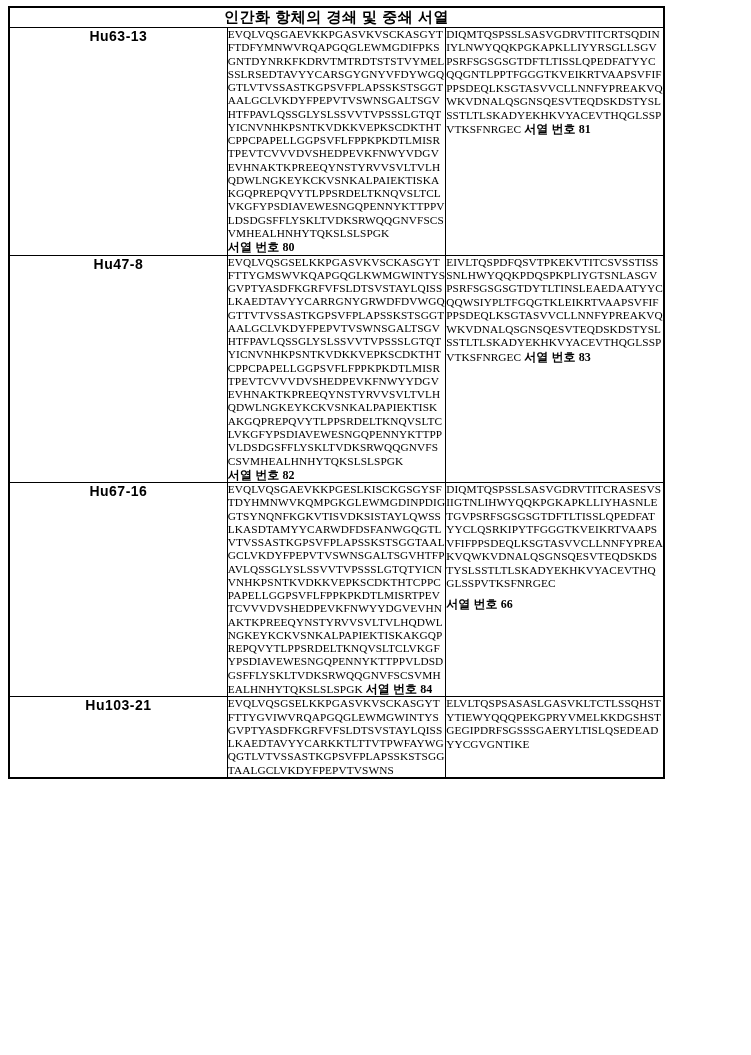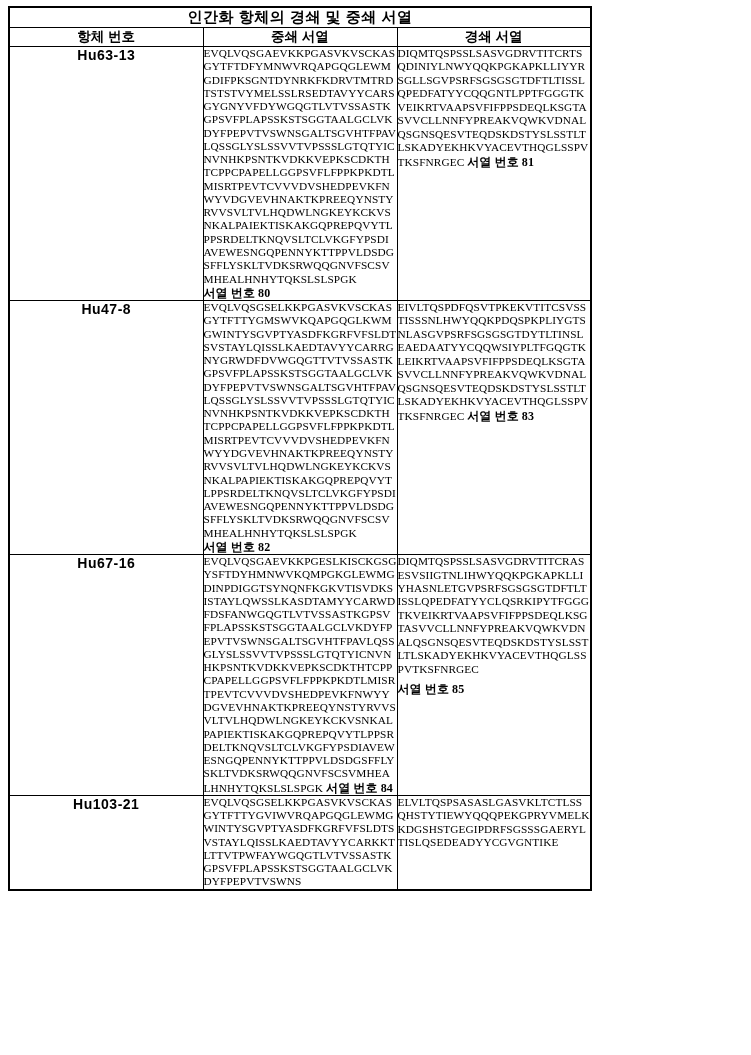--- a/index.html
+++ b/index.html
@@ -11,21 +11,21 @@
     width: 751px;
     font-family: "Liberation Serif", serif;
     color: #000;
   }
   .page {
     width: 751px;
     box-sizing: border-box;
     padding: 6px 8px 0 8px;
   }
   table.seqtable {
-    width: 584px;
+    width: 657px;
     border-collapse: collapse;
     table-layout: fixed;
     border: 2px solid #000;
   }
   table.seqtable td, table.seqtable th {
     border: 1px solid #000;
     vertical-align: top;
     padding: 0;
   }
   .title-cell {
@@ -87,42 +87,37 @@
 </style>
 </head>
 <body>
 
 <div class="page">
   <table class="seqtable">
     <tbody>
       <tr>
         <td class="title-cell" colspan="3">인간화 항체의 경쇄 및 중쇄 서열</td>
       </tr>
-      <tr>
-        <th class="hdr-cell col-id">항체 번호</th>
-        <th class="hdr-cell col-heavy">중쇄 서열</th>
-        <th class="hdr-cell col-light">경쇄 서열</th>
-      </tr>
 
       <tr>
         <td class="id-cell col-id">Hu63-13</td>
         <td class="seq-cell col-heavy"><span class="seg">EVQLVQSGAEVKKPGASVKVSCKASGYTFTDFYMNWVRQAPGQGLEWMGDIFPKSGNTDYNRKFKDRVTMTRDTSTSTVYMELSSLRSEDTAVYYCARSGYGNYVFDYWGQGTLVTVSS</span><span class="seg ital">ASTKGPSVFPLAPSSKSTSGGTAALGCLVKDYFPEPVTVSWNSGALTSGVHTFPAVLQSSGLYSLSSVVTVPSSSLGTQTYICNVNHKPSNTKVDKKVEPKSCDKTHTCPPCPAPELLGGPSVFLFPPKPKDTLMISRTPEVTCVVVDVSHEDPEVKFNWYVDGVEVHNAKTKPREEQYNSTYRVVSVLTVLHQDWLNGKEYKCKVSNKALPAIEKTISKAKGQPREPQVYTLPPSRDELTKNQVSLTCLVKGFYPSDIAVEWESNGQPENNYKTTPPVLDSDGSFFLYSKLTVDKSRWQQGNVFSCSVMHEALHNHYTQKSLSLSPGK</span> <span class="seqnum">서열 번호 80</span></td>
         <td class="seq-cell light col-light"><span class="seg">DIQMTQSPSSLSASVGDRVTITCRTSQDINIYLNWYQQKPGKAPKLLIYYRSGLLSGVPSRFSGSGSGTDFTLTISSLQPEDFATYYCQQGNTLPPTFGGGTKVEIK</span><span class="seg ital">RTVAAPSVFIFPPSDEQLKSGTASVVCLLNNFYPREAKVQWKVDNALQSGNSQESVTEQDSKDSTYSLSSTLTLSKADYEKHKVYACEVTHQGLSSPVTKSFNRGEC</span> <span class="seqnum">서열 번호 81</span></td>
       </tr>
 
       <tr>
         <td class="id-cell col-id">Hu47-8</td>
         <td class="seq-cell col-heavy"><span class="seg">EVQLVQSGSELKKPGASVKVSCKASGYTFTTYGMSWVKQAPGQGLKWMGWINTYSGVPTYASDFKGRFVFSLDTSVSTAYLQISSLKAEDTAVYYCARRGNYGRWDFDVWGQGTTVTVSS</span><span class="seg ital">ASTKGPSVFPLAPSSKSTSGGTAALGCLVKDYFPEPVTVSWNSGALTSGVHTFPAVLQSSGLYSLSSVVTVPSSSLGTQTYICNVNHKPSNTKVDKKVEPKSCDKTHTCPPCPAPELLGGPSVFLFPPKPKDTLMISRTPEVTCVVVDVSHEDPEVKFNWYYDGVEVHNAKTKPREEQYNSTYRVVSVLTVLHQDWLNGKEYKCKVSNKALPAPIEKTISKAKGQPREPQVYTLPPSRDELTKNQVSLTCLVKGFYPSDIAVEWESNGQPENNYKTTPPVLDSDGSFFLYSKLTVDKSRWQQGNVFSCSVMHEALHNHYTQKSLSLSPGK</span> <span class="seqnum">서열 번호 82</span></td>
         <td class="seq-cell light col-light"><span class="seg">EIVLTQSPDFQSVTPKEKVTITCSVSSTISSSNLHWYQQKPDQSPKPLIYGTSNLASGVPSRFSGSGSGTDYTLTINSLEAEDAATYYCQQWSIYPLTFGQGTKLEIK</span><span class="seg ital">RTVAAPSVFIFPPSDEQLKSGTASVVCLLNNFYPREAKVQWKVDNALQSGNSQESVTEQDSKDSTYSLSSTLTLSKADYEKHKVYACEVTHQGLSSPVTKSFNRGEC</span> <span class="seqnum">서열 번호 83</span></td>
       </tr>
 
       <tr>
         <td class="id-cell col-id">Hu67-16</td>
         <td class="seq-cell col-heavy"><span class="seg">EVQLVQSGAEVKKPGESLKISCKGSGYSFTDYHMNWVKQMPGKGLEWMGDINPDIGGTSYNQNFKGKVTISVDKSISTAYLQWSSLKASDTAMYYCARWDFDSFANWGQGTLVTVSS</span><span class="seg ital">ASTKGPSVFPLAPSSKSTSGGTAALGCLVKDYFPEPVTVSWNSGALTSGVHTFPAVLQSSGLYSLSSVVTVPSSSLGTQTYICNVNHKPSNTKVDKKVEPKSCDKTHTCPPCPAPELLGGPSVFLFPPKPKDTLMISRTPEVTCVVVDVSHEDPEVKFNWYYDGVEVHNAKTKPREEQYNSTYRVVSVLTVLHQDWLNGKEYKCKVSNKALPAPIEKTISKAKGQPREPQVYTLPPSRDELTKNQVSLTCLVKGFYPSDIAVEWESNGQPENNYKTTPPVLDSDGSFFLYSKLTVDKSRWQQGNVFSCSVMHEALHNHYTQKSLSLSPGK</span> <span class="seqnum">서열 번호 84</span></td>
-        <td class="seq-cell light col-light"><span class="seg">DIQMTQSPSSLSASVGDRVTITCRASESVSIIGTNLIHWYQQKPGKAPKLLIYHASNLETGVPSRFSGSGSGTDFTLTISSLQPEDFATYYCLQSRKIPYTFGGGTKVEIK</span><span class="seg ital">RTVAAPSVFIFPPSDEQLKSGTASVVCLLNNFYPREAKVQWKVDNALQSGNSQESVTEQDSKDSTYSLSSTLTLSKADYEKHKVYACEVTHQGLSSPVTKSFNRGEC</span><span class="gap"></span><span class="seqnum">서열 번호 85</span></td>
+        <td class="seq-cell light col-light"><span class="seg">DIQMTQSPSSLSASVGDRVTITCRASESVSIIGTNLIHWYQQKPGKAPKLLIYHASNLETGVPSRFSGSGSGTDFTLTISSLQPEDFATYYCLQSRKIPYTFGGGTKVEIK</span><span class="seg ital">RTVAAPSVFIFPPSDEQLKSGTASVVCLLNNFYPREAKVQWKVDNALQSGNSQESVTEQDSKDSTYSLSSTLTLSKADYEKHKVYACEVTHQGLSSPVTKSFNRGEC</span><span class="gap"></span><span class="seqnum">서열 번호 66</span></td>
       </tr>
 
       <tr>
         <td class="id-cell col-id">Hu103-21</td>
         <td class="seq-cell col-heavy"><span class="seg">EVQLVQSGSELKKPGASVKVSCKASGYTFTTYGVIWVRQAPGQGLEWMGWINTYSGVPTYASDFKGRFVFSLDTSVSTAYLQISSLKAEDTAVYYCARKKTLTTVTPWFAYWGQGTLVTVSS</span><span class="seg ital">ASTKGPSVFPLAPSSKSTSGGTAALGCLVKDYFPEPVTVSWNS</span></td>
         <td class="seq-cell light col-light"><span class="seg">ELVLTQSPSASASLGASVKLTCTLSSQHSTYTIEWYQQQPEKGPRYVMELKKDGSHSTGEGIPDRFSGSSSGAERYLTISLQSEDEADYYCGVGNTIKE</span></td>
       </tr>
     </tbody>
   </table>
 </div>

